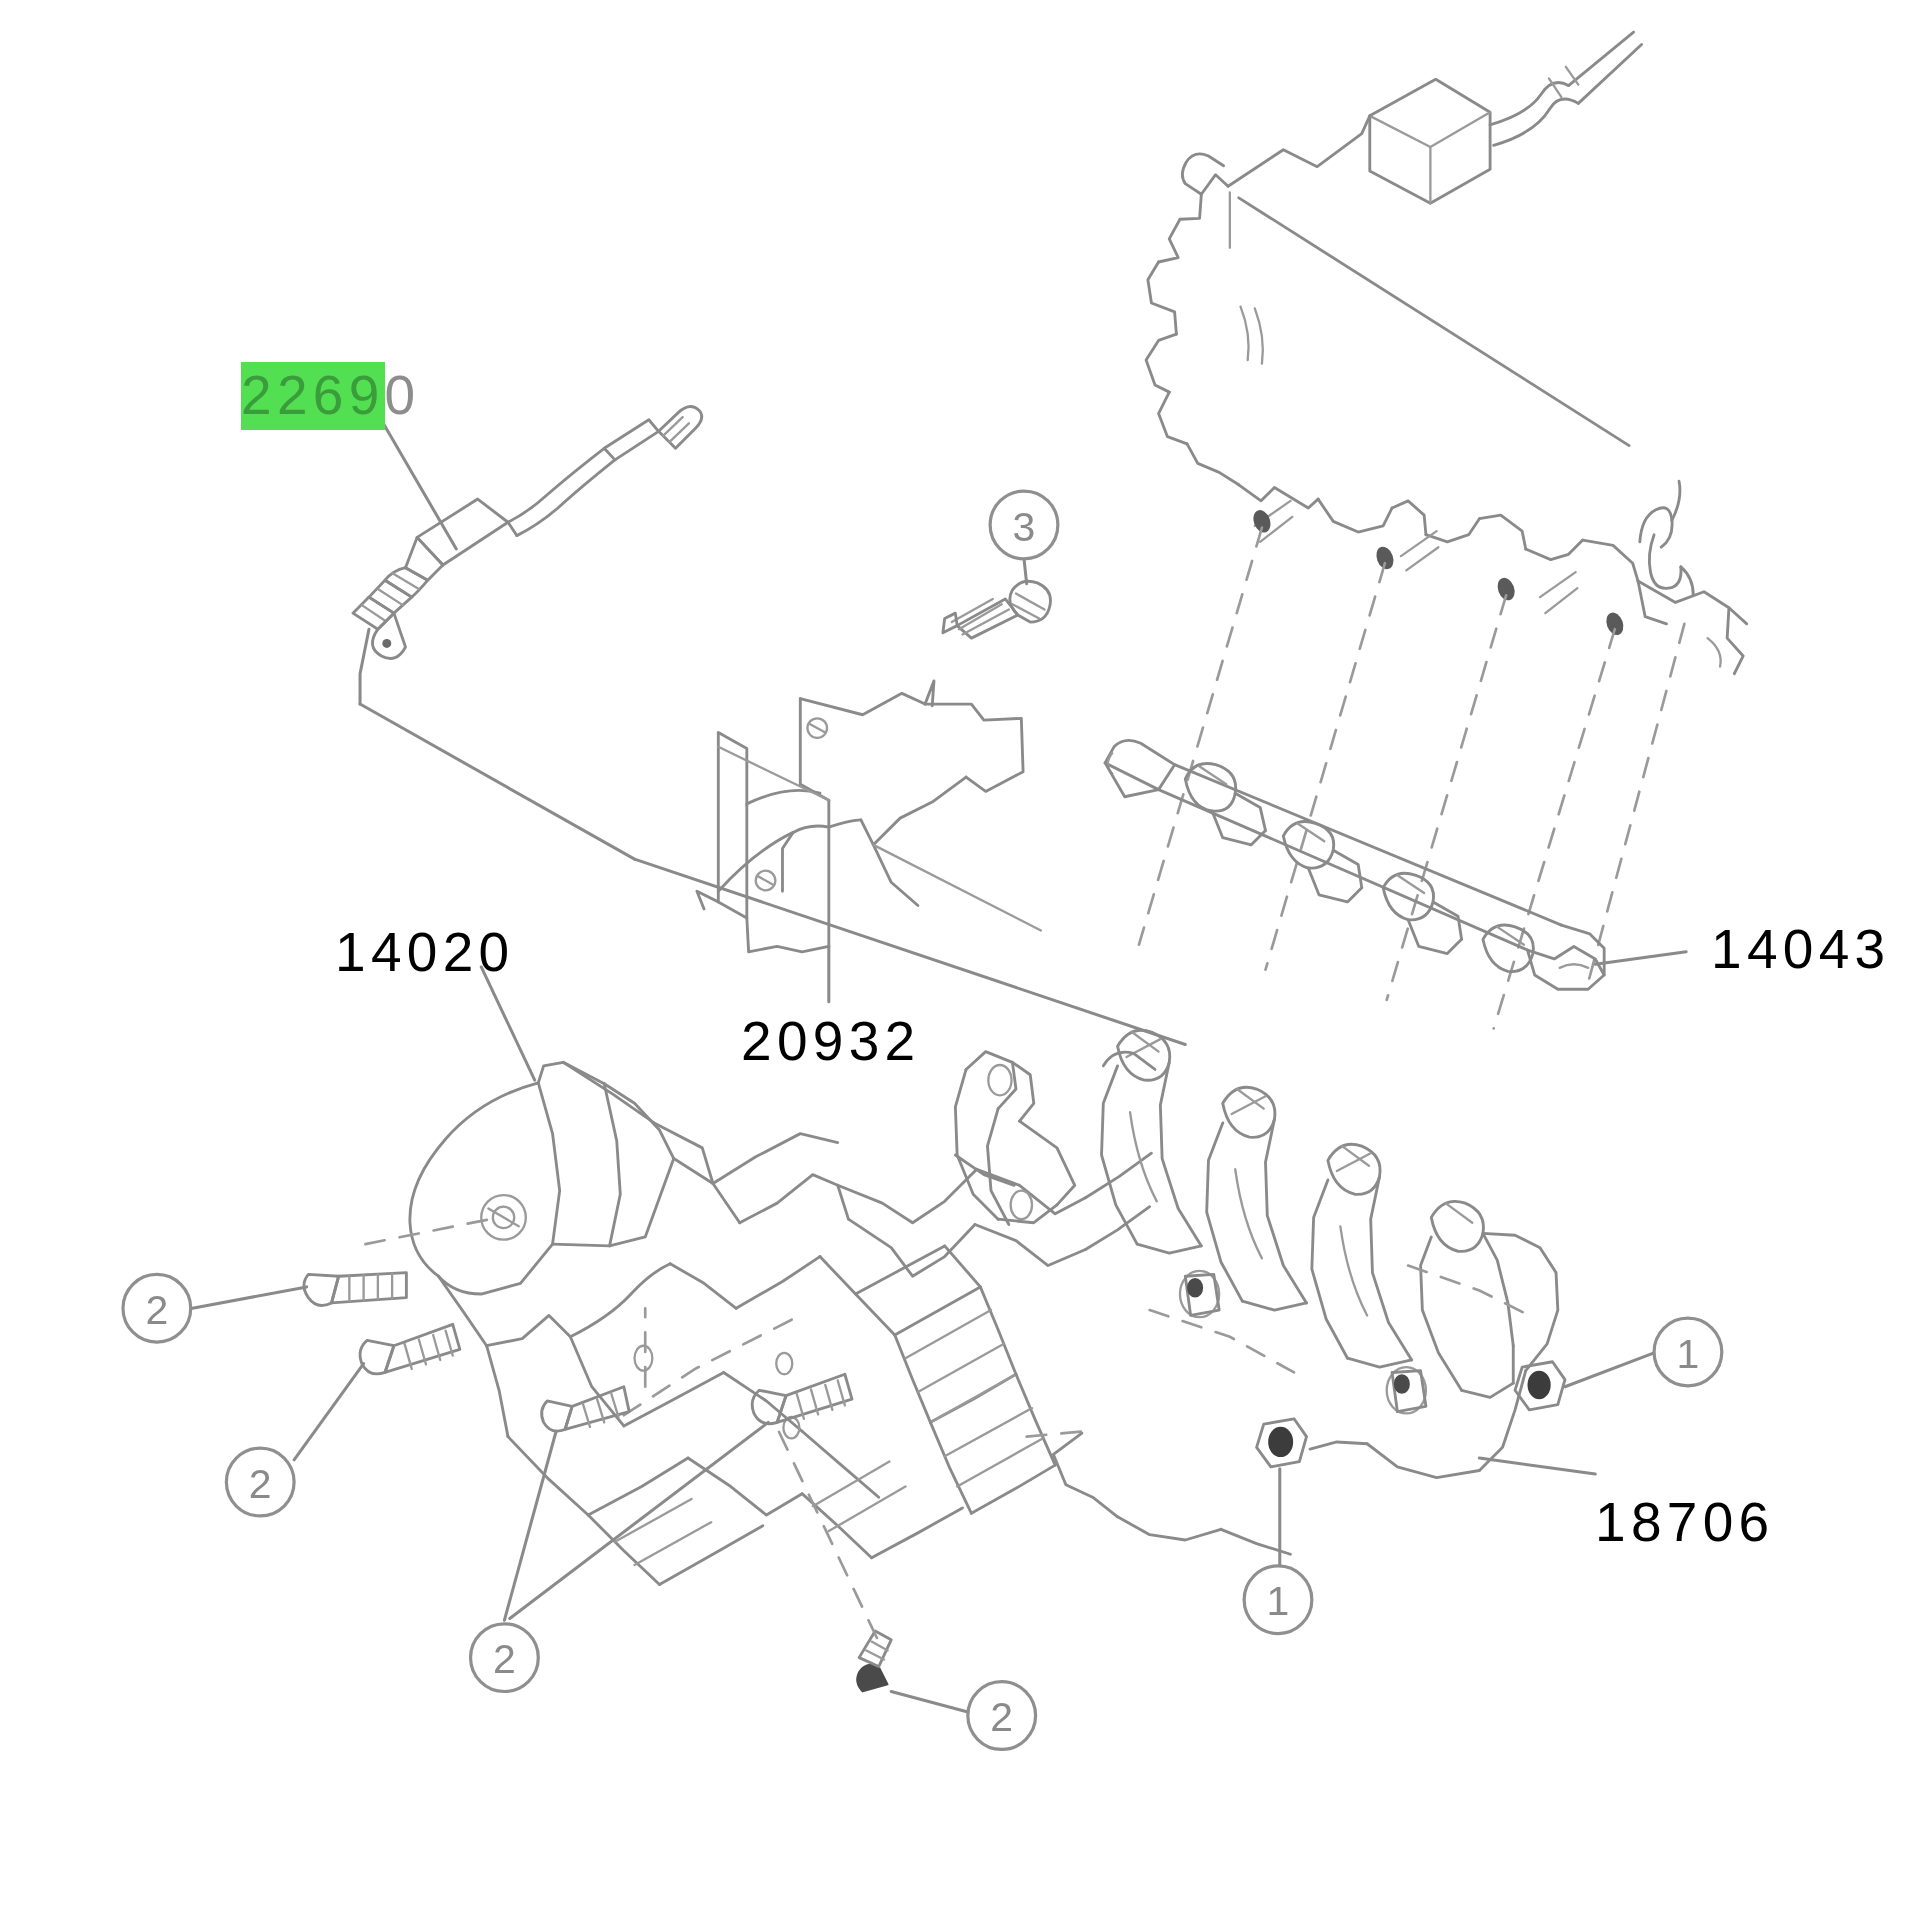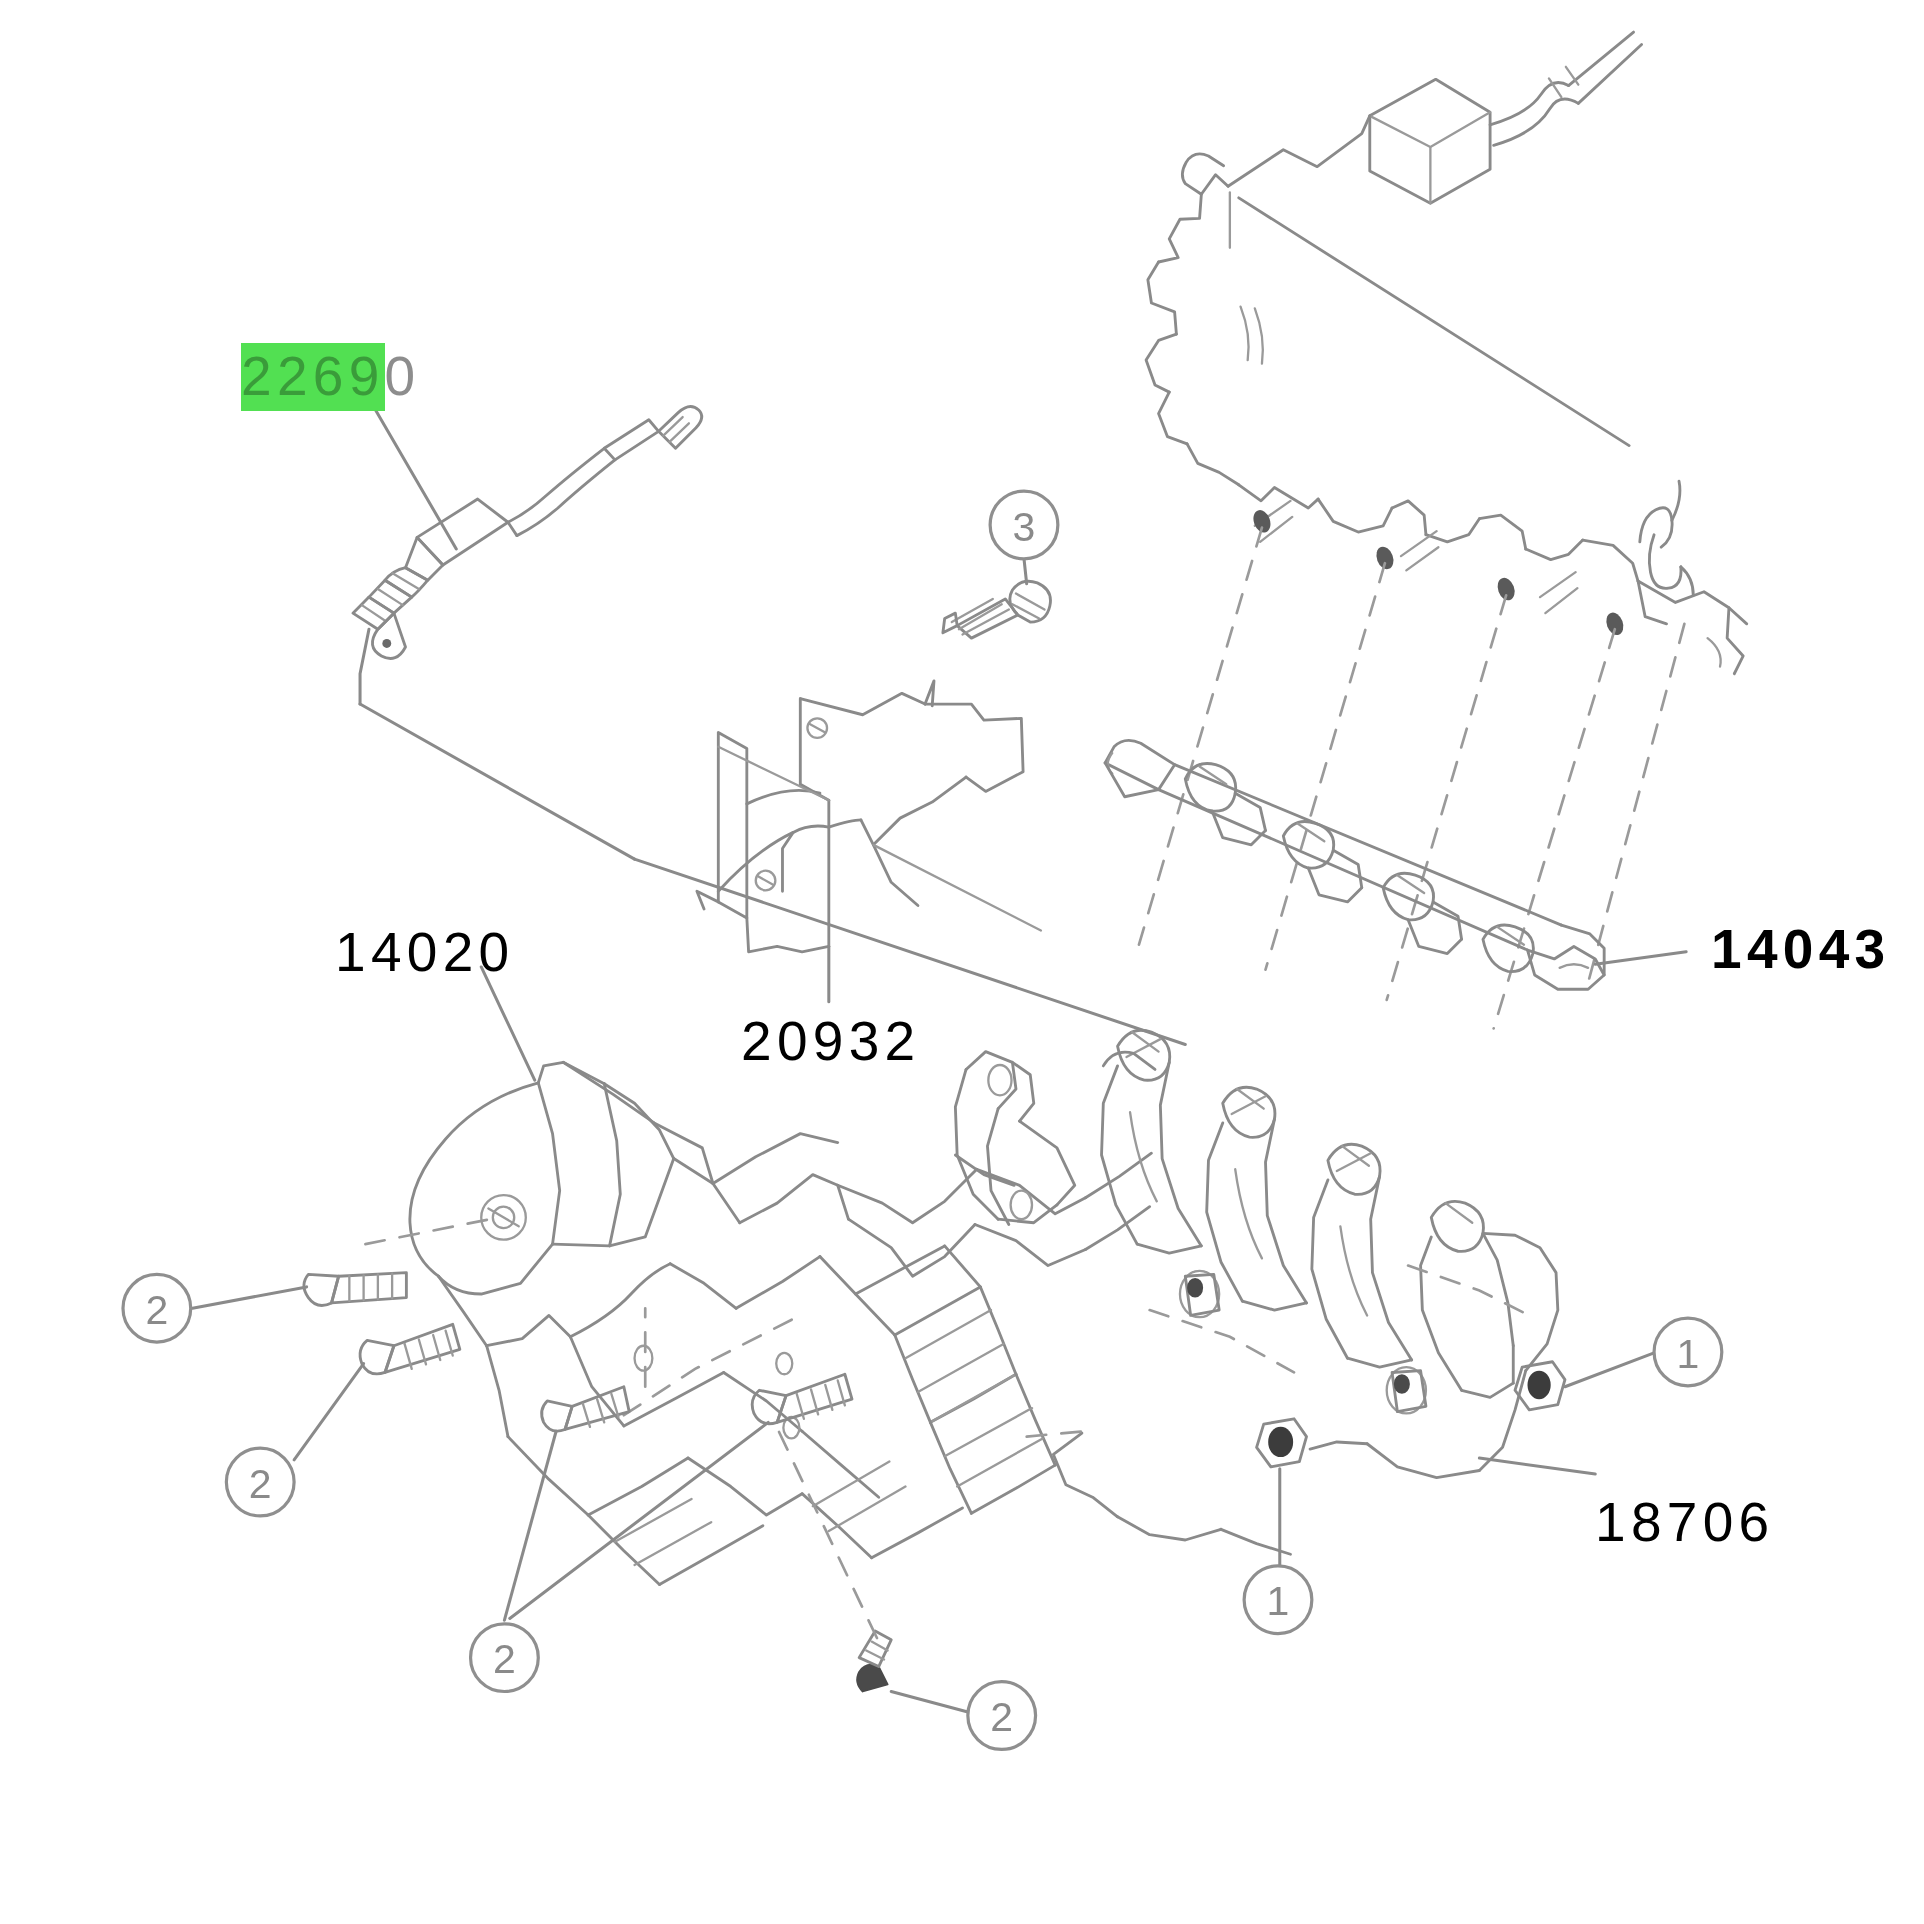--- a/index.html
+++ b/index.html
@@ -76,20 +76,21 @@
     position: absolute;
     font-family: "Liberation Sans", sans-serif;
     font-size: 55px;
     letter-spacing: 5.3px;
     color: #000000;
     white-space: nowrap;
     line-height: 1;
   }
   .part-label.hi-wrap {
     color: #8d8d8d;
+    margin-top: 19px;
   }
   .hl {
     background: #52e052;
     color: #3a9c3a;
     padding: 1.8px 0 3.6px 0;
   }
 </style>
 </head>
 <body>
 
@@ -496,18 +497,18 @@
   </svg>
 
   <div class="part-label hi-wrap" style="left:241px; top:349px;">
     <span class="hl">2269</span><span>0</span>
   </div>
 
   <div class="part-label" style="left:335px; top:925px;">14020</div>
 
   <div class="part-label" style="left:741px; top:1014px;">20932</div>
 
-  <div class="part-label" style="left:1711px; top:922px;font-weight:bold;">14043</div>
+  <div class="part-label" style="left:1711px; top:922px;">14043</div>
 
   <div class="part-label" style="left:1595px; top:1495px;">18706</div>
 
 </div>
 
 
 </body></html>

